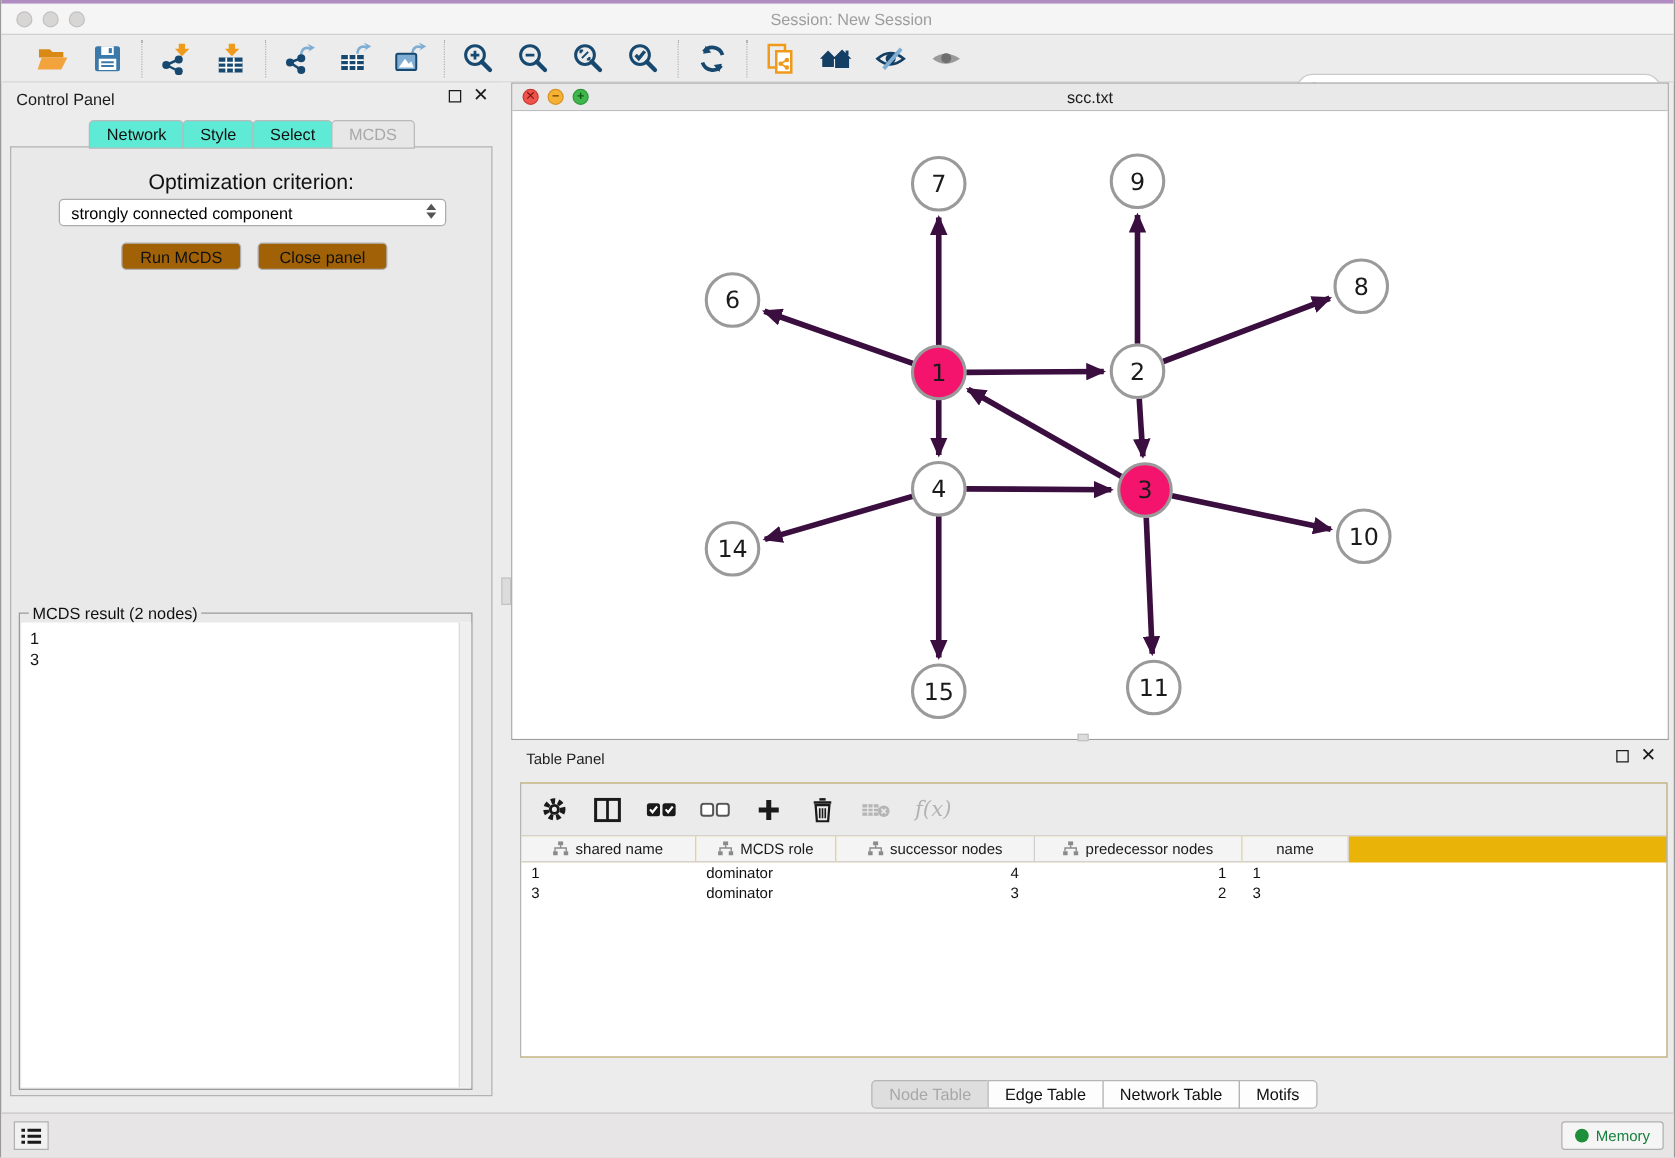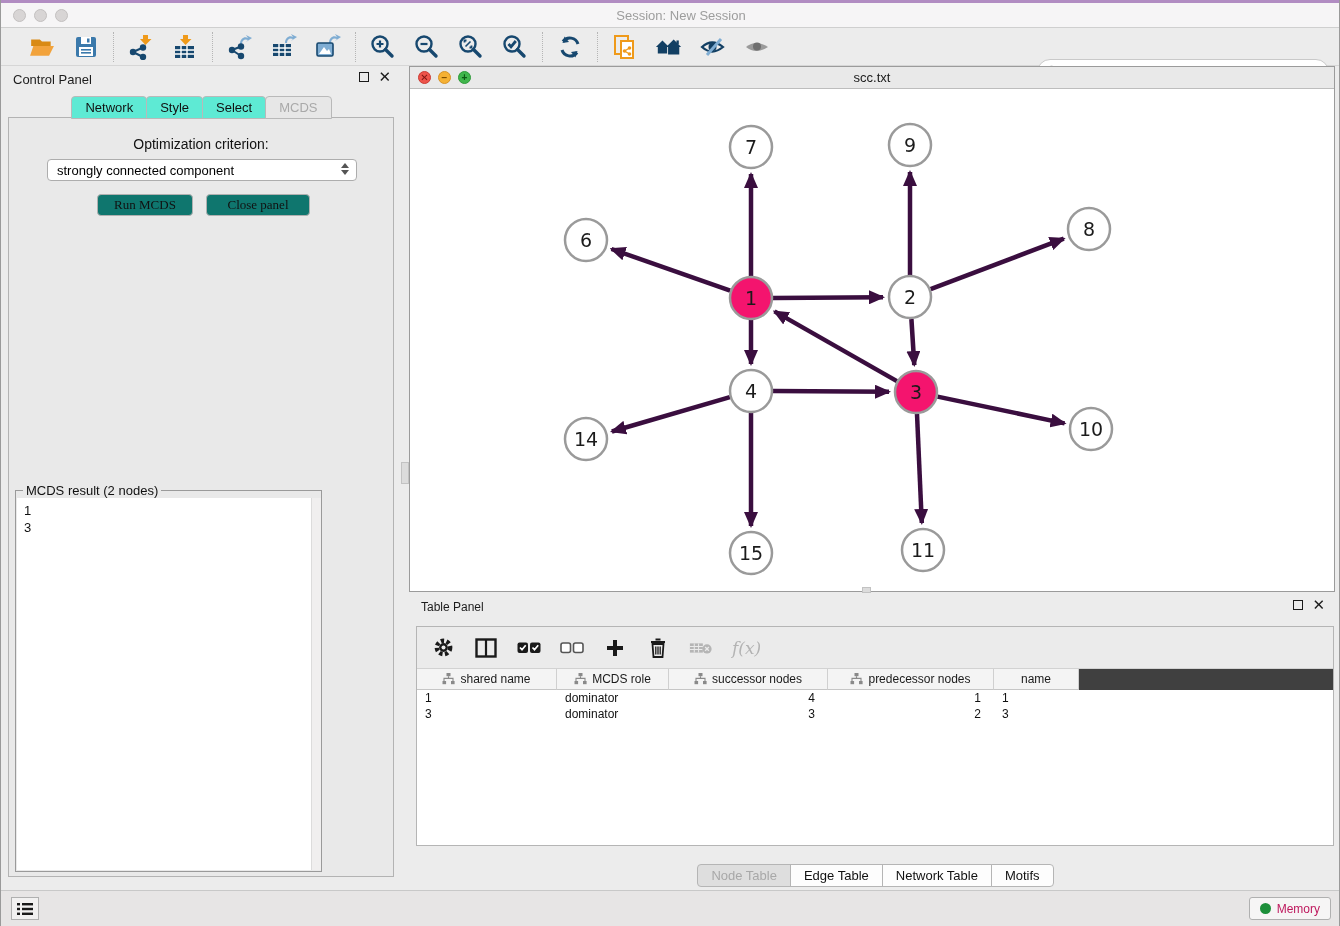--- a/index.html
+++ b/index.html
@@ -29,33 +29,33 @@
   .cp-title{position:absolute;left:12px;top:2px;font-size:13px;color:#1c1c1c;}
   .panel-btns{position:absolute;right:10px;top:2px;display:flex;gap:9px;align-items:center;}
   .float-btn{width:10px;height:10px;border:1.5px solid #1a1a1a;display:inline-block;}
   .close-btn{font-size:15px;font-weight:bold;color:#1a1a1a;line-height:10px;cursor:pointer;}
   .cp-tabs{position:absolute;left:0;top:96px;width:400px;display:flex;justify-content:center;z-index:2;}
   .tab{border:1px solid #b9b9b9;background:#5eead4;color:#111;font-size:13px;padding:3px 13px;
        border-radius:4px 4px 0 0;margin-right:-1px;cursor:pointer;}
   .tab.active{background:#e7e7e7;color:#a9a9a9;}
   .cp-body{position:absolute;left:7px;top:117px;width:386px;height:760px;background:#e9e9e9;
            border:1px solid #b3b3b3;}
-  .opt-label{position:absolute;left:0;top:18px;width:100%;text-align:center;font-size:14px;color:#111;}
+  .opt-label{position:absolute;left:0;top:18px;width:100%;text-align:center;font-size:17px;color:#111;}
   .dropdown{position:absolute;left:38px;top:41px;width:310px;height:22px;background:#fff;
             border:1px solid #adadad;border-radius:4px;font-size:13px;display:flex;align-items:center;
             padding-left:9px;cursor:pointer;}
   .stepper{position:absolute;right:7px;top:3px;display:flex;flex-direction:column;gap:2px;}
   .stepper i{width:0;height:0;border-left:4px solid transparent;border-right:4px solid transparent;}
   .stepper .up{border-bottom:5px solid #555;}
   .stepper .down{border-top:5px solid #555;}
-  .cp-btn{position:absolute;top:76px;height:22px;background:#0f766e;border:1px solid #b0b0b0;
-          border-radius:4px;font-size:13px;color:#111;display:flex;align-items:center;justify-content:center;cursor:pointer;font-family:Liberation Serif, serif;}
+  .cp-btn{position:absolute;top:76px;height:22px;background:#a16207;border:1px solid #b0b0b0;
+          border-radius:4px;font-size:13px;color:#111;display:flex;align-items:center;justify-content:center;cursor:pointer;}
   .run-btn{left:88px;width:96px;}
   .closep-btn{left:197px;width:104px;}
-  .result-box{position:absolute;left:6px;top:372px;width:307px;height:382px;border:1px solid #9a9a9a;}
+  .result-box{position:absolute;left:6px;top:372px;width:363px;height:382px;border:1px solid #9a9a9a;}
   .result-legend{position:absolute;left:7px;top:-8px;background:#e9e9e9;padding:0 3px;font-size:13px;color:#111;}
   .result-inner{position:absolute;left:1px;top:7px;right:1px;bottom:1px;background:#fff;
                 font-size:13px;color:#111;padding:4px 0 0 7px;line-height:17px;}
   .result-scroll{position:absolute;right:0;top:7px;width:10px;bottom:1px;background:#f0efef;border-left:1px solid #dcdcdc;}
   
   .vsplit{position:absolute;left:400px;top:66px;width:8px;height:820px;background:#ececec;}
   .vsplit .grip{position:absolute;left:0;top:396px;width:8px;height:22px;background:#dcdcdc;border:1px solid #c2c2c2;}
   
   .net-win{position:absolute;left:408px;top:66px;width:926px;height:526px;background:#fff;
            border:1px solid #9b9b9b;}
@@ -68,21 +68,21 @@
   .nl-min{background:#f5b134;border:1px solid #d79327;color:#7a4c00;}
   .nl-max{background:#40b64c;border:1px solid #2f9a3a;color:#0c5a14;}
   .net-title{position:absolute;left:0;top:0;width:100%;height:22px;line-height:22px;text-align:center;
              font-size:13px;color:#1a1a1a;}
   .net-canvas{position:absolute;left:0;top:22px;width:924px;height:502px;background:#fff;}
   .net-grip{position:absolute;left:452px;bottom:-2px;width:9px;height:6px;background:#dcdcdc;border:1px solid #c2c2c2;}
   
   .tp-header{position:absolute;left:408px;top:598px;width:932px;height:20px;}
   .tp-title{position:absolute;left:12px;top:2px;font-size:12px;color:#1c1c1c;}
   .tp-btns{position:absolute;right:16px;top:2px;display:flex;gap:9px;align-items:center;}
-  .table-box{position:absolute;left:415px;top:626px;width:918px;height:220px;background:#404040;
+  .table-box{position:absolute;left:415px;top:626px;width:918px;height:220px;background:#eab308;
              border:1px solid #b5b5b5;display:flex;flex-direction:column;}
   .table-toolbar{height:42px;background:#ebebeb;border-bottom:1px solid #d2d2d2;display:flex;
                  align-items:center;gap:19px;padding-left:14px;flex:none;}
   .tt-icon{width:24px;height:24px;display:flex;align-items:center;justify-content:center;cursor:pointer;}
   .tt-fx{font-family:"DejaVu Serif",serif;font-style:italic;font-size:17px;color:#b3b3b3;}
   .thead{display:flex;flex:none;height:21px;}
   .th{background:#f4f4f4;border-right:1px solid #d0d0d0;border-bottom:1px solid #c6c6c6;
       display:flex;align-items:center;justify-content:center;gap:5px;font-size:12px;color:#1a1a1a;flex:none;}
   .tbody{flex:1;background:#fff;overflow:hidden;}
   .trow{display:flex;height:16px;align-items:center;}
@@ -94,21 +94,21 @@
         margin-right:-1px;cursor:pointer;}
   .btab:first-child{border-radius:4px 0 0 4px;}
   .btab:last-child{border-radius:0 4px 4px 0;}
   .btab.active{background:#dedede;color:#a8a8a8;}
   
   .statusbar{position:absolute;left:0;top:890px;width:100%;height:36px;background:#e7e5e5;
              border-top:1px solid #c8c8c8;}
   .list-btn{position:absolute;left:10px;top:6px;width:28px;height:23px;background:#f2f1f1;
             border:1px solid #b0b0b0;display:flex;align-items:center;justify-content:center;cursor:pointer;}
   .mem-btn{position:absolute;right:8px;top:6px;height:23px;background:#f6f5f5;border:1px solid #b0b0b0;
-           border-radius:3px;display:flex;align-items:center;gap:6px;padding:0 10px;font-size:12px;color:#be185d;cursor:pointer;}
+           border-radius:3px;display:flex;align-items:center;gap:6px;padding:0 10px;font-size:12px;color:#15803d;cursor:pointer;}
   .mem-dot{width:11px;height:11px;border-radius:50%;background:#1d8f3a;}
 </style>
 </head>
 <body>
 
 <div class="app">
   <div class="accent-strip"></div>
 
   <div class="titlebar">
     <div class="win-title">Session: New Session</div>

